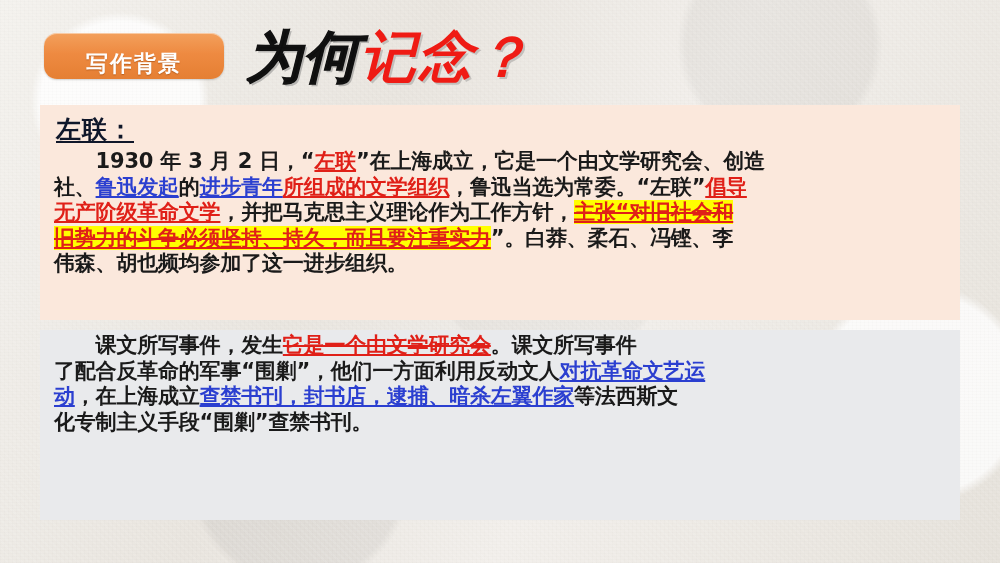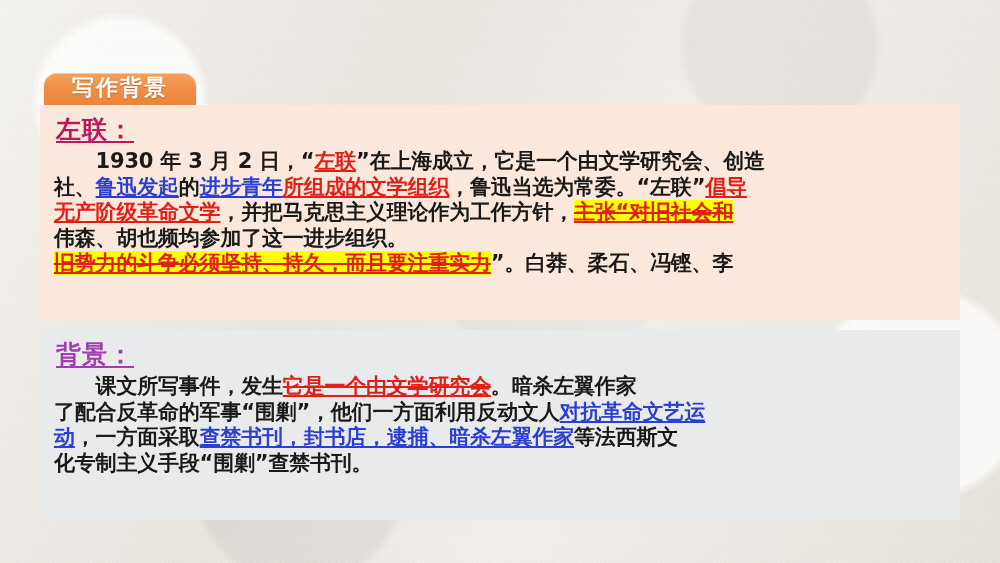--- a/index.html
+++ b/index.html
@@ -27,25 +27,25 @@
     background-image:
       repeating-linear-gradient(0deg, rgba(0,0,0,.035) 0 1px, rgba(0,0,0,0) 1px 3px),
       repeating-linear-gradient(90deg, rgba(0,0,0,.03) 0 1px, rgba(0,0,0,0) 1px 4px),
       repeating-linear-gradient(45deg, rgba(255,255,255,.25) 0 2px, rgba(0,0,0,0) 2px 5px);
     pointer-events:none;
   }
 
   
   .badge{
     position:absolute;left:44px;top:33px;
-    width:152px;height:46px;
+    width:180px;height:46px;
     border-radius:13px;
     background:linear-gradient(180deg,#f3a05c 0%,#ee8a41 45%,#e57f33 100%);
     box-shadow:inset 0 1px 0 rgba(255,255,255,.45), 0 1px 2px rgba(0,0,0,.18);
-    display:flex;align-items:flex-start;justify-content:center;margin-top:40px;
+    display:flex;align-items:flex-end;justify-content:center;
   }
   .badge-label{
     color:#ffffff;font-size:22px;font-weight:bold;letter-spacing:2px;
     text-shadow:0 1px 1px rgba(150,70,15,.55);
     font-family:"DejaVu Sans","Liberation Sans",sans-serif;
   }
 
   .title{
     position:absolute;left:246px;top:26px;
     font-size:56px;font-weight:bold;font-style:italic;
@@ -71,21 +71,21 @@
     left:40px;top:330px;width:920px;height:190px;
     background:#e9eaec;
   }
   .panel-heading{
     font-size:25px;font-weight:bold;
     text-decoration:underline;
     text-underline-offset:3px;
     padding:8px 0 0 16px;
     letter-spacing:1px;
   }
-  .h-blue{color:#be185d;}
+  .h-blue{color:#0f172a;}
   .h-purple{color:#a13fb0;}
 
   .body{
     font-size:21px;line-height:25.6px;
     color:#1a1a1a;font-weight:bold;
     padding:3px 12px 0 14px;
     letter-spacing:-0.2px;
     white-space:nowrap;
   }
   .body .ln{display:block;height:25.6px;}
@@ -102,34 +102,36 @@
 </head>
 <body>
 
 <div id="slide">
   <div id="grain"></div>
 
   <div class="badge">
     <span class="badge-label">写作背景</span>
   </div>
 
+  <div class="title">
+    <span class="t-black">为何</span><span class="t-red">记念？</span>
+  </div>
 
   <div class="panel" id="panel-left-league">
     <div class="panel-heading h-blue">左联：</div>
     <div class="body" id="body-left-league">
         <span class="ln"><span>　　1930 年 3 月 2 日，“</span><span class="red u">左联</span><span>”在上海成立，它是一个由文学研究会、创造</span></span>
         <span class="ln"><span>社、</span><span class="blue u">鲁迅发起</span><span>的</span><span class="blue u">进步青年</span><span class="red u">所组成的文学组织</span><span>，鲁迅当选为常委。“左联”</span><span class="red u">倡导</span></span>
         <span class="ln"><span class="red u">无产阶级革命文学</span><span>，并把马克思主义理论作为工作方针，</span><span class="red hl strike">主张“对旧社会和</span></span>
+        <span class="ln"><span class="red hl strike">旧势力的斗争必须坚持、持久，而且要注重实力</span><span>”。白莽、柔石、冯铿、李</span></span>
         <span class="ln"><span>伟森、胡也频均参加了这一进步组织。</span></span>
-        <span class="ln"><span class="red hl strike">旧势力的斗争必须坚持、持久，而且要注重实力</span><span>”。白莽、柔石、冯铿、李</span></span>
       </div>
   </div>
 
   <div class="panel" id="panel-background">
-    <div class="panel-heading h-purple">背景：</div>
     <div class="body" id="body-background">
-        <span class="ln"><span>　　课文所写事件，发生</span><span class="red strike">它是一个由文学研究会</span><span>。暗杀左翼作家</span></span>
+        <span class="ln"><span>　　课文所写事件，发生</span><span class="red strike">它是一个由文学研究会</span><span>。课文所写事件</span></span>
         <span class="ln"><span>了配合反革命的军事“围剿”，他们一方面利用反动文人</span><span class="blue u">对抗革命文艺运</span></span>
-        <span class="ln"><span class="blue u">动</span><span>，一方面采取</span><span class="blue u">查禁书刊，封书店，逮捕、暗杀左翼作家</span><span>等法西斯文</span></span>
+        <span class="ln"><span class="blue u">动</span><span>，在上海成立</span><span class="blue u">查禁书刊，封书店，逮捕、暗杀左翼作家</span><span>等法西斯文</span></span>
         <span class="ln"><span>化专制主义手段“围剿”查禁书刊。</span></span>
       </div>
   </div>
 </div>
 
 </body></html>

